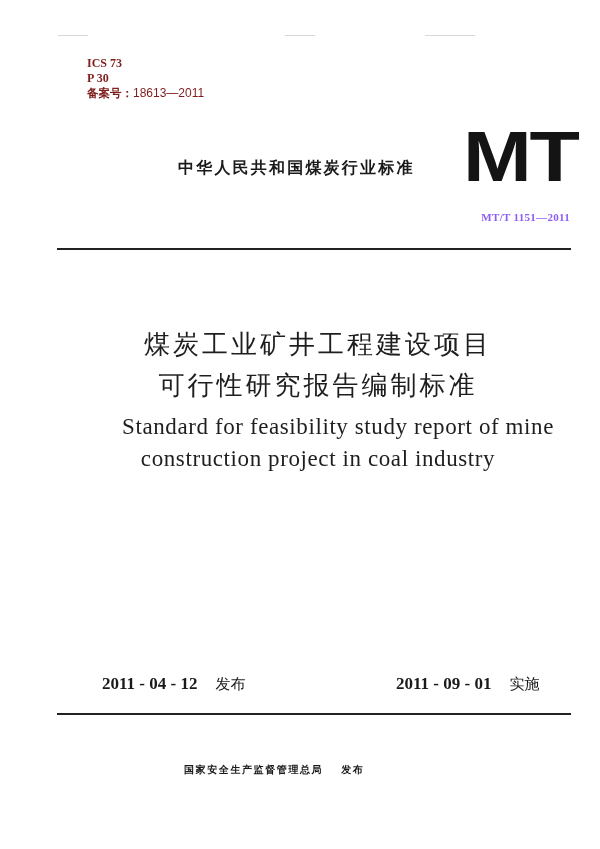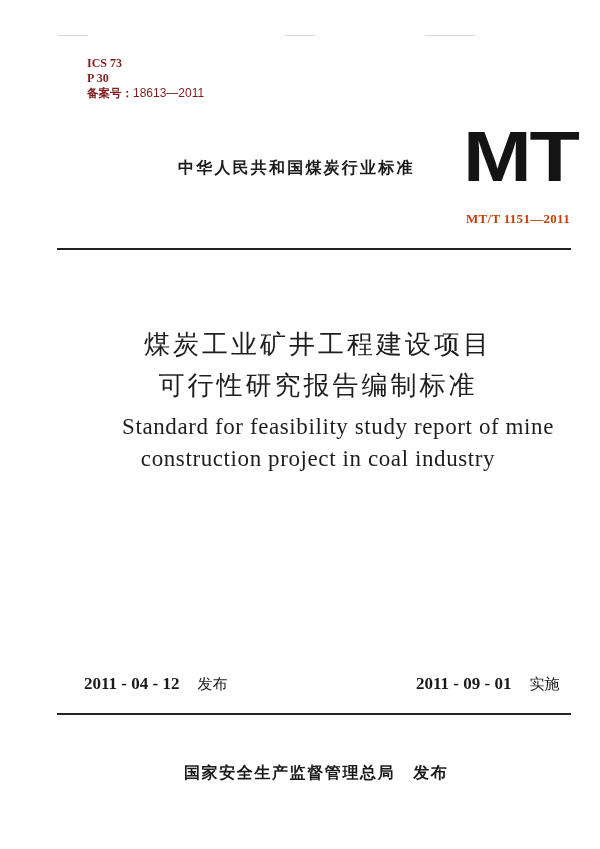--- a/index.html
+++ b/index.html
@@ -55,22 +55,22 @@
       transform: scaleX(1.18);
       transform-origin: left top;
     }
 
     
     .std-number {
       right: 30px;
       top: 211px;
       font-family: "Liberation Serif", serif;
       font-weight: bold;
-      font-size: 13px;
-      color: #c2410c;
+      font-size: 11px;
+      color: #8b5cf6;
       white-space: nowrap;
       letter-spacing: 0.3px;
     }
 
     .rule {
       height: 2px;
       background: #222222;
     }
     .rule-top { left: 57px; top: 248px; width: 514px; }
     .rule-bottom { left: 57px; top: 713px; width: 514px; }
@@ -111,29 +111,29 @@
       font-size: 17px;
       color: #1a1a1a;
       white-space: nowrap;
     }
     .date .suffix {
       font-family: "DejaVu Sans", sans-serif;
       font-weight: normal;
       font-size: 15px;
       margin-left: 18px;
     }
-    .date-issue { left: 84px; }
-    .date-impl { left: 416px; }
+    .date-issue { left: 102px; }
+    .date-impl { left: 396px; }
 
     
     .issuer {
       left: 184px;
       top: 763px;
       font-family: "DejaVu Sans", sans-serif;
-      font-size: 16px;
+      font-size: 10px;
       font-weight: bold;
       letter-spacing: 1.6px;
       color: #1a1a1a;
       white-space: nowrap;
     }
     .issuer .suffix { margin-left: 18px; }
 
     
     .speck {
       position: absolute;

